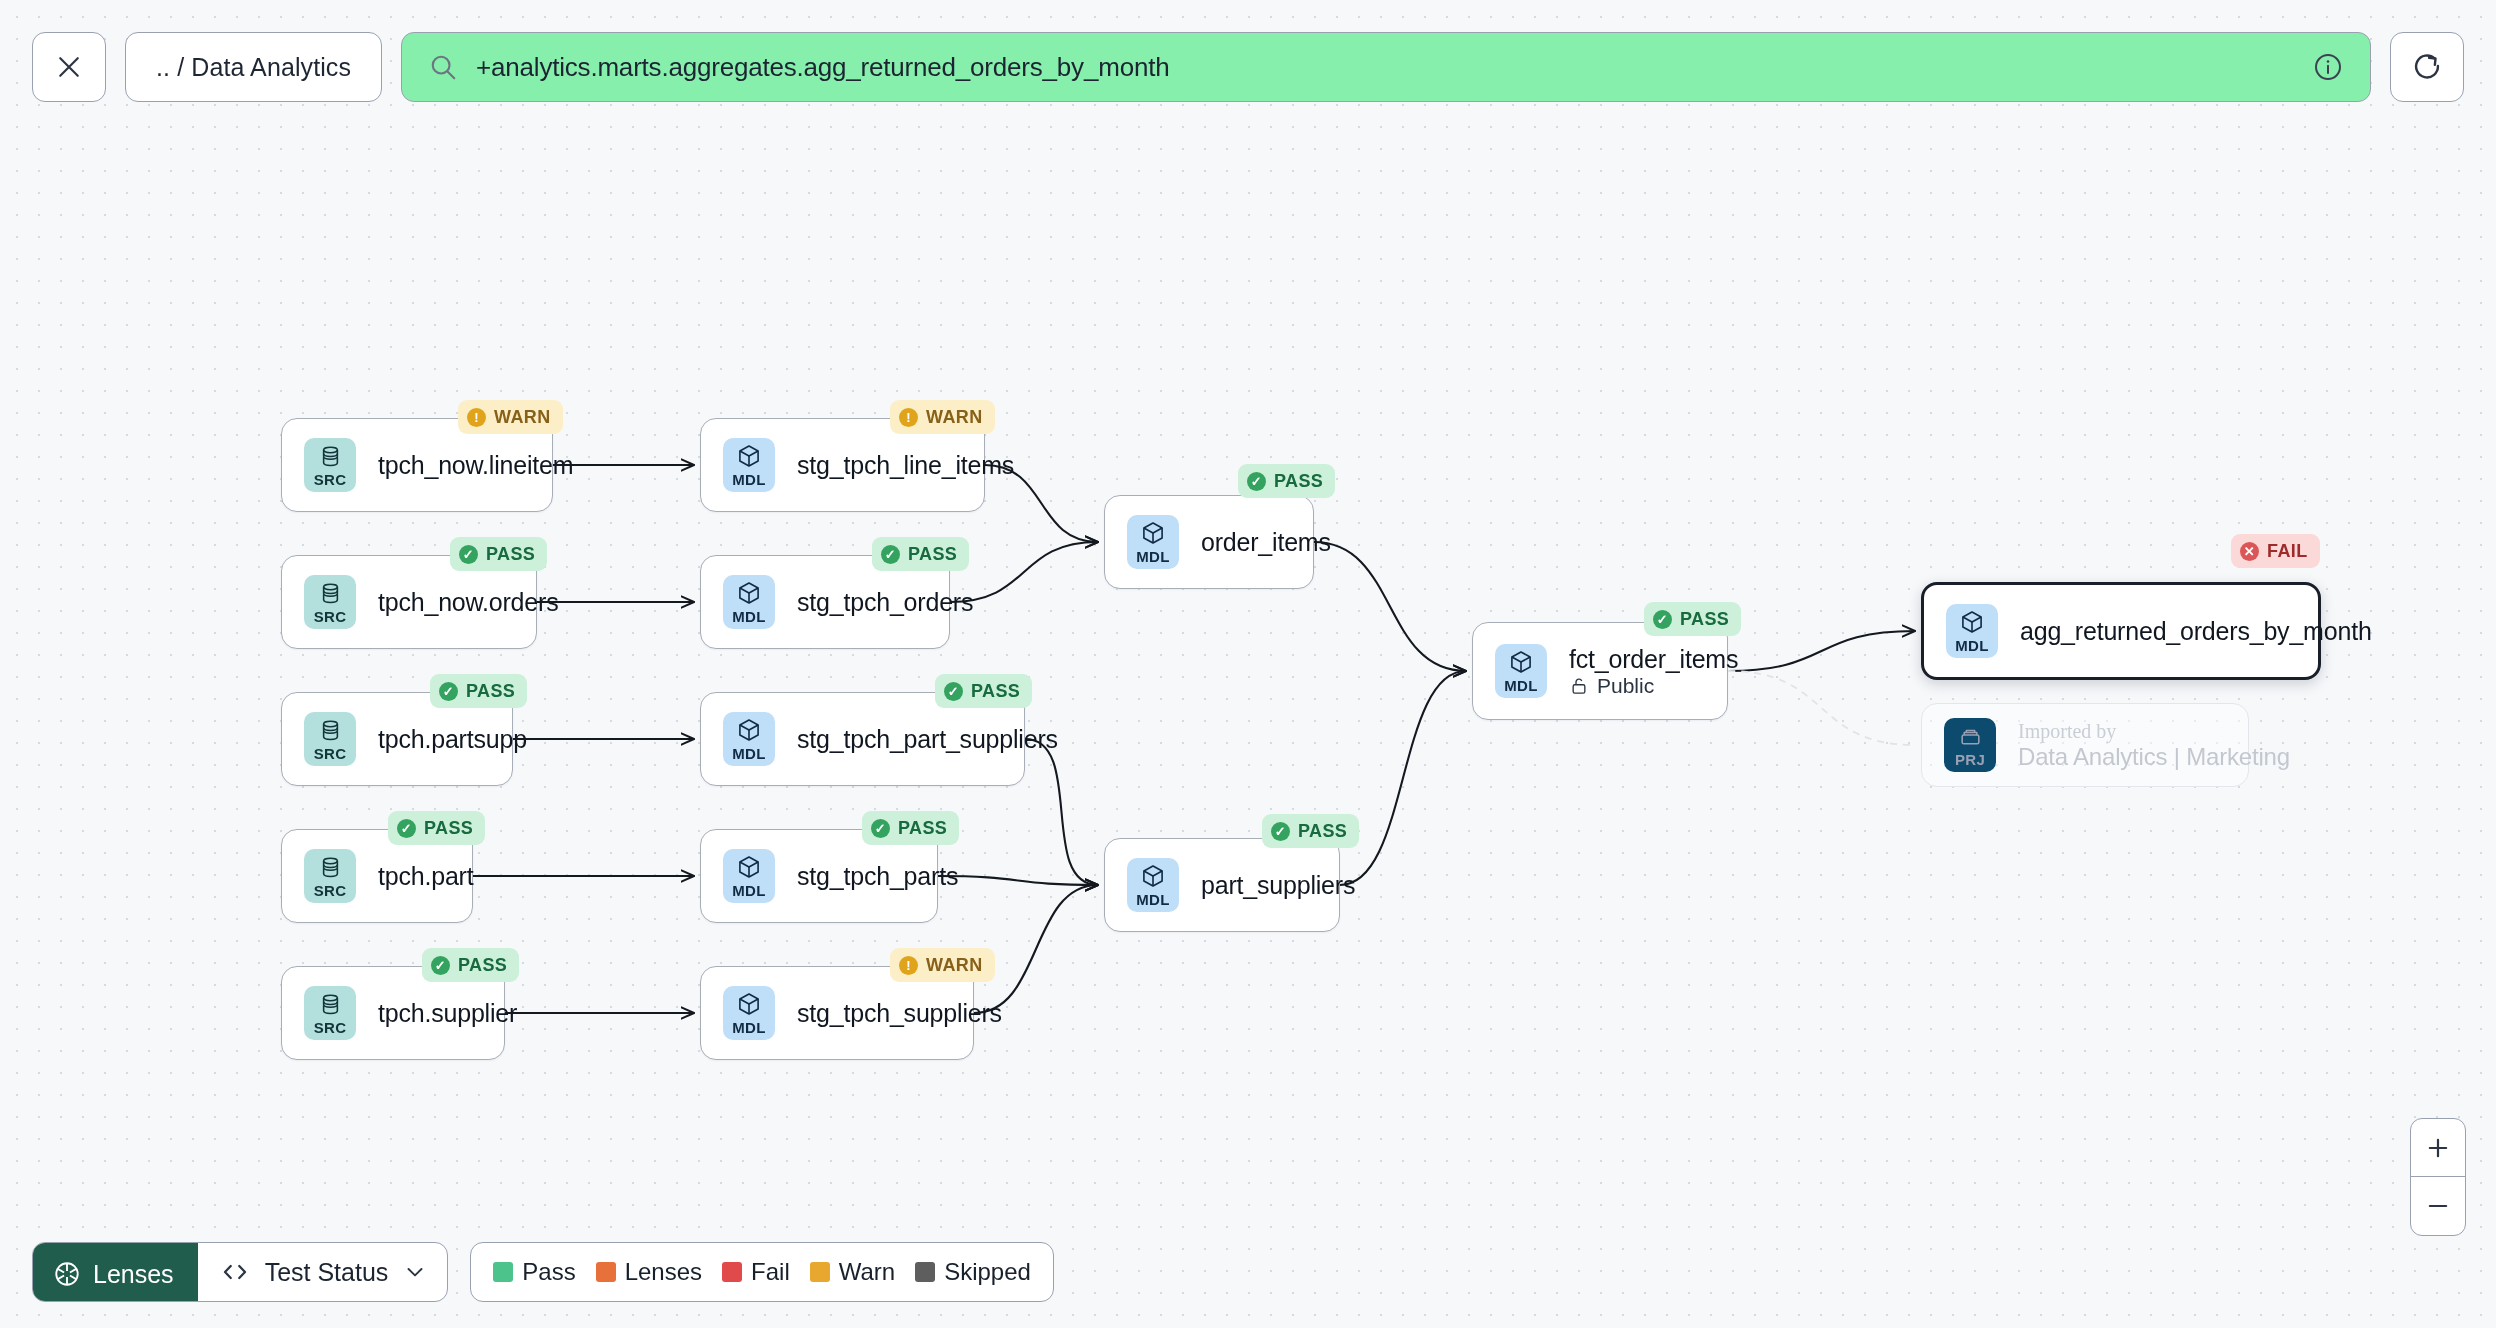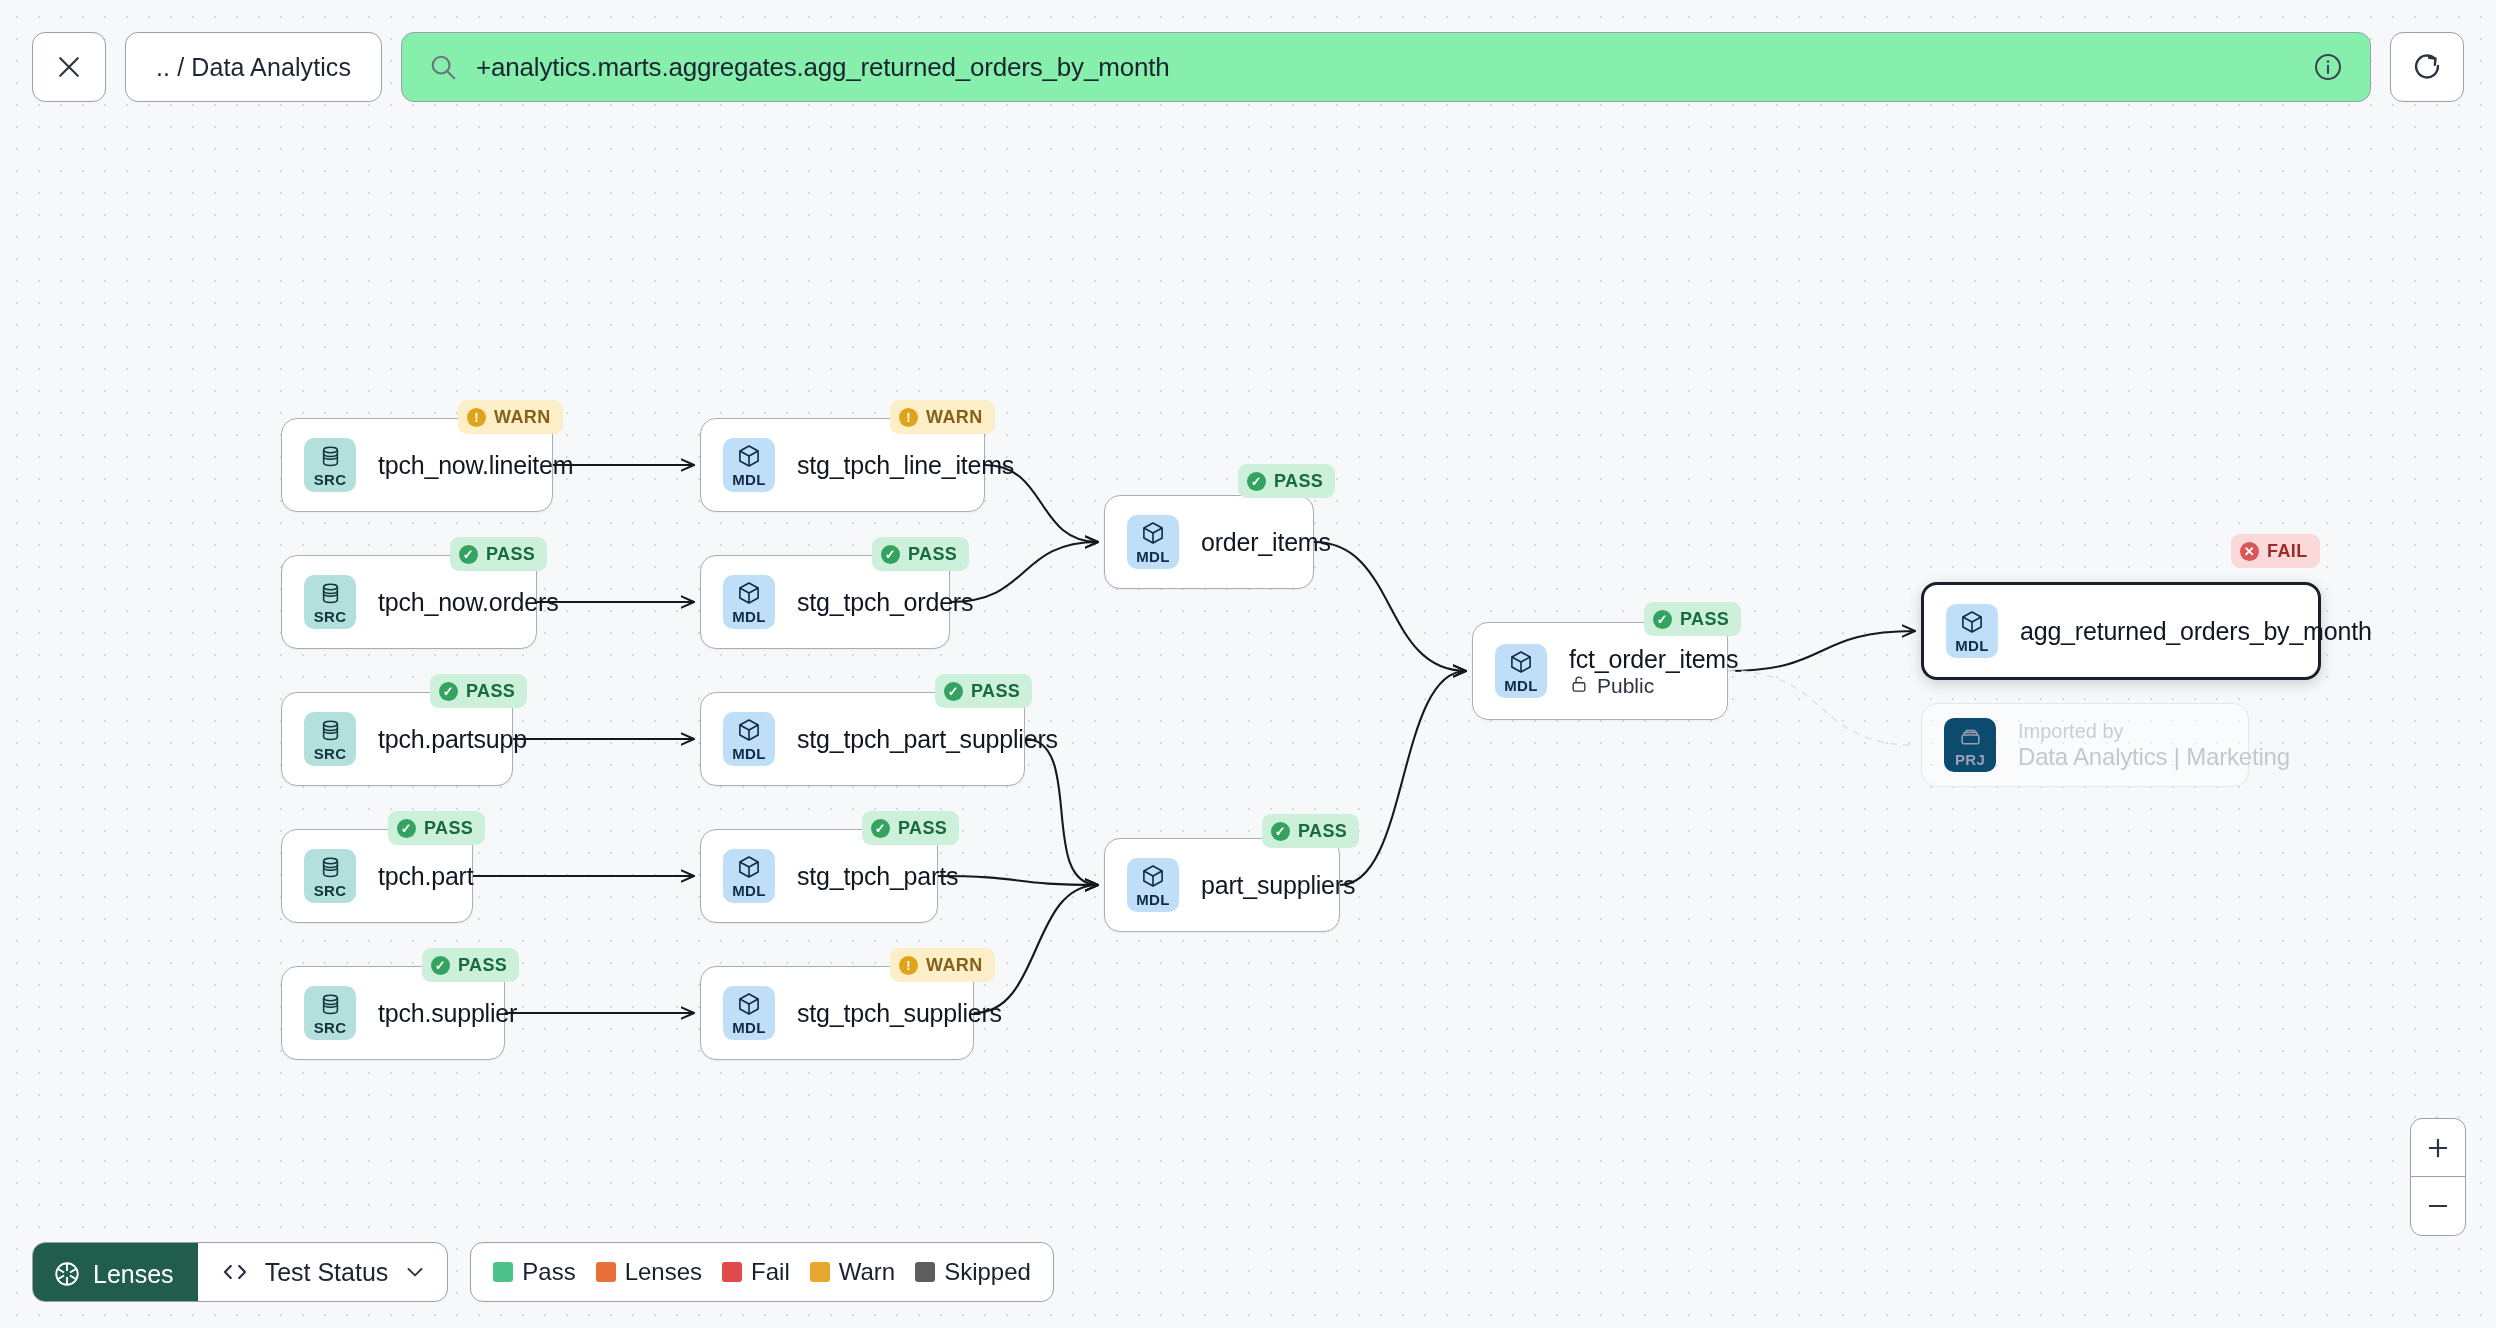--- a/index.html
+++ b/index.html
@@ -127,24 +127,24 @@
   .type-box.prj { background: #0c4a6e; color:#9AA0B4; }
   .type-label { font-size: 15px; font-weight: 600; letter-spacing: .3px; line-height: 1; }
 
   .node-text { margin-left: 22px; min-width: 0; }
   .node-title {
     font-size: 25px; color:#101721; letter-spacing:-.2px;
     white-space: nowrap;
   }
   .node.ghost .node-title { color:#C3C8D0; font-size: 24px; }
   .node-sub {
-    display:flex; gap:8px;
+    display:flex; align-items:center; gap:8px;
     font-size: 21px; color:#2B3442;
   }
-  .node.ghost .node-eyebrow { font-size: 20px; color:#C9CED6; }
+  .node.ghost .node-eyebrow { font-size: 20px; color:#C9CED6;font-family:Liberation Serif, serif; }
 
   
   #bottombar {
     position: absolute; left: 32px; bottom: 26px;
     display: flex; align-items: center; gap: 22px;
     z-index: 40;
   }
   #lenses-group {
     display: flex; align-items: stretch;
     border-radius: 13px;

